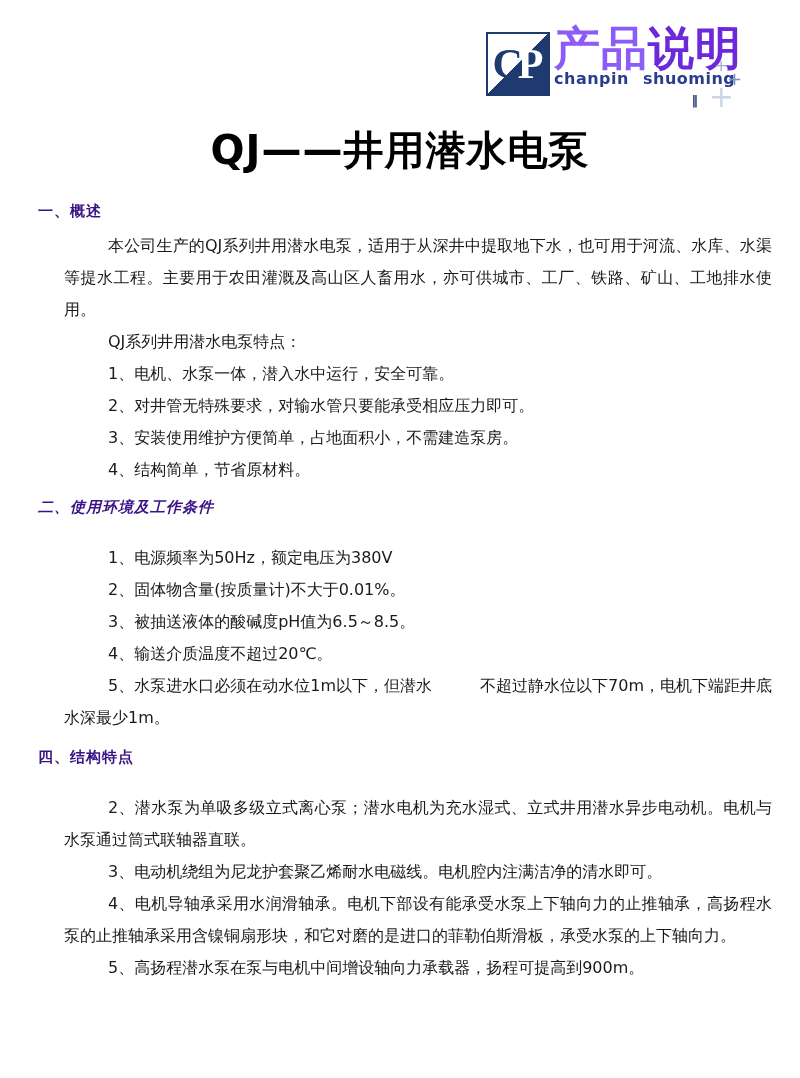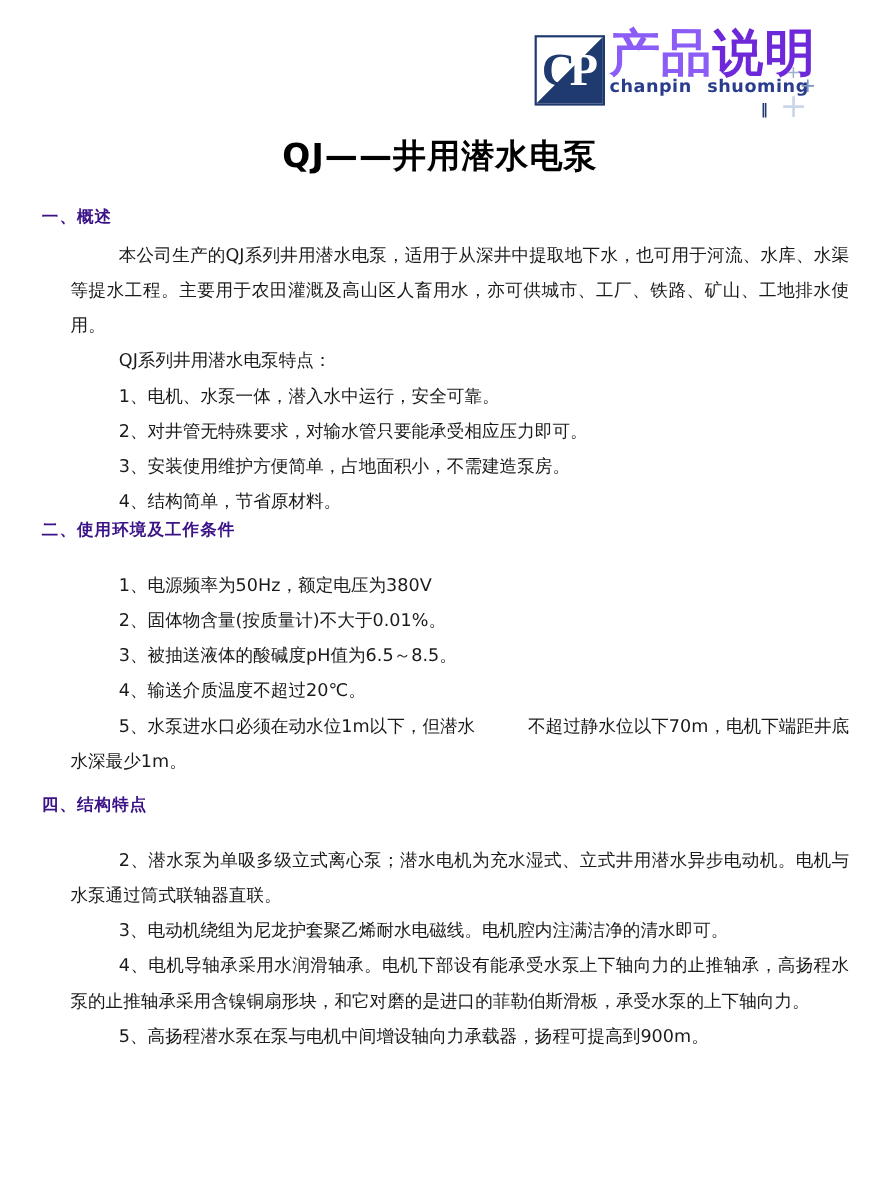--- a/index.html
+++ b/index.html
@@ -45,31 +45,31 @@
   .decor{position:absolute;font-weight:normal;line-height:1;}
   .decor-plus-1{top:58px;right:72px;color:#9FB0CE;font-size:16px;}
   .decor-plus-2{top:70px;right:58px;color:#7E94C0;font-size:18px;}
   .decor-plus-3{top:82px;right:66px;color:#CBD6E8;font-size:30px;}
   .decor-bars{top:94px;right:102px;color:#1E3A6E;font-size:13px;font-weight:bold;}
 
   
   .doc-title{
     margin:10px 0 0 0;
     text-align:center;
-    font-size:30px;font-weight:bold;color:#000000;
+    font-size:40px;font-weight:bold;color:#000000;
     letter-spacing:1px;line-height:1.4;
   }
 
   
   .sec-heading{
     margin:24px 28px 10px 38px;
     font-size:15px;font-weight:bold;color:#3A1286;
     line-height:1.2;letter-spacing:1px;
   }
-  .sec-2 .sec-heading{margin-top:0;margin-bottom:26px;}
+  .sec-2 .sec-heading{margin-top:12px;margin-bottom:26px;font-style:italic;}
   .sec-3 .sec-heading{margin-top:14px;margin-bottom:26px;}
   .para{
     margin:0 28px 0 64px;
     font-size:16px;line-height:32px;
     text-indent:44px;
     color:#1a1a1a;
     text-align:justify;
   }
 </style>
 </head>

